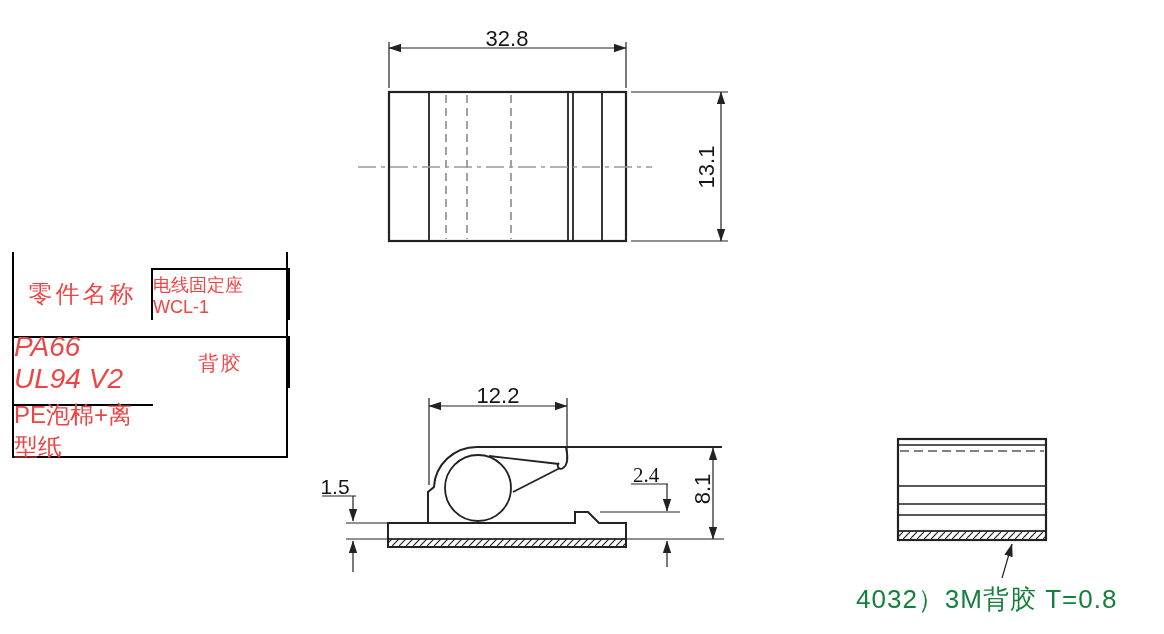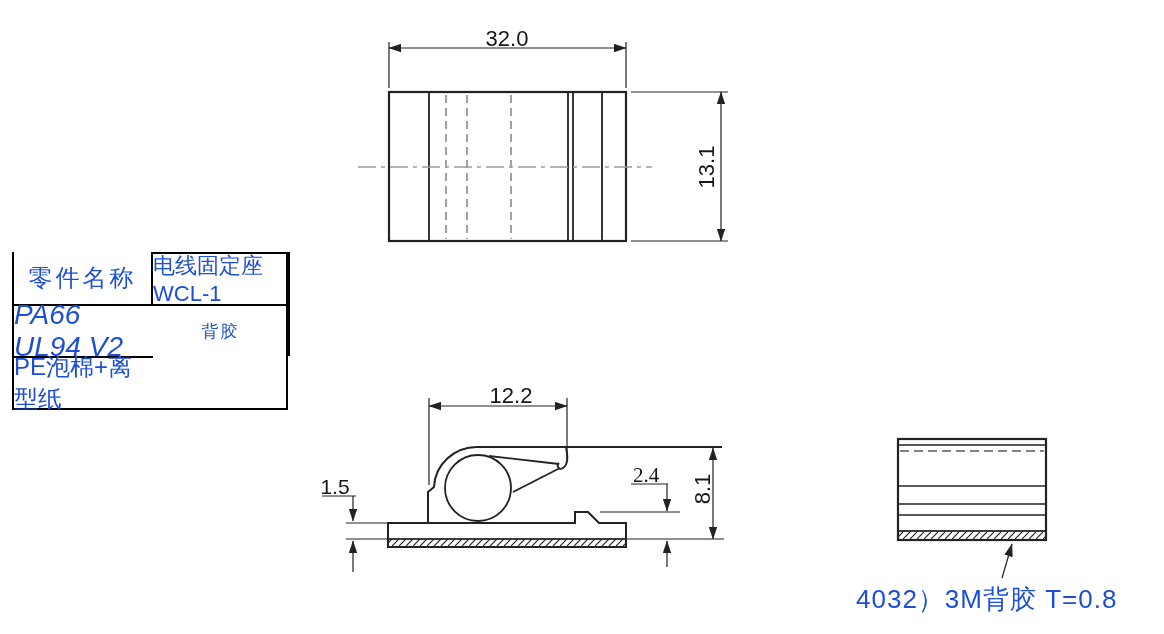--- a/index.html
+++ b/index.html
@@ -10,47 +10,48 @@
   svg.art { position:absolute; left:0; top:0; }
 
   
   .dim-label {
     position:absolute; text-align:center; color:#161616;
     font:22px "Liberation Sans", sans-serif; white-space:nowrap;
   }
   .dim-small { font-size:21px; }
   .rot90 { transform:rotate(-90deg); transform-origin:center center; }
   .note-label {
-    position:absolute; color:#1d4ed8; white-space:nowrap;
+    position:absolute; color:#15803d; white-space:nowrap;
     font:26px "Liberation Sans", sans-serif; letter-spacing:1px;
   }
 
   
   .parts-table { position:absolute; left:12px; top:252px; width:276px; }
   .pt-title {
     box-sizing:border-box; height:33px; background:#8e8e8e;
     border:2px solid #000; border-bottom:2px solid #000;
     color:#ffffff; font:bold 23px/29px "Liberation Sans", sans-serif;
     text-align:center; letter-spacing:4px;
   }
   .pt-grid {
     display:grid; grid-template-columns:139px 137px;
     border:2px solid #000; border-top:none; background:#fff;
   }
   .pt-cell {
     box-sizing:border-box; height:52px; display:flex;
-    align-items:center; justify-content:center; color:#1d4ed8;
+    align-items:center; justify-content:center; color:#ef4444;
     border-top:2px solid #000;
+    margin-top:16px;
   }
   .pt-cell.first-row { border-top:none; }
   .pt-cell.col1 { border-right:2px solid #000; }
   .pt-serif { font-family:"Liberation Serif", serif; font-size:24px; letter-spacing:3px; }
-  .pt-sans-sm { font-size:22px; }
+  .pt-sans-sm { font-size:18px; }
   .pt-sans-md { font-size:28px;font-style:italic; }
-  .pt-sans-sp { font-size:17px; letter-spacing:2px; }
+  .pt-sans-sp { font-size:20px; letter-spacing:2px; }
   .pt-sans-mat { font-size:24px; }
 </style>
 </head>
 <body>
 
 <div class="canvas">
 
   <svg class="art" width="1164" height="634" viewBox="0 0 1164 634">
     <defs>
       <marker id="arr" viewBox="0 0 12 8" refX="11.5" refY="4" markerWidth="13" markerHeight="9" orient="auto-start-reverse" markerUnits="userSpaceOnUse">
@@ -126,23 +127,23 @@
       <line x1="898" y1="504" x2="1046" y2="504" stroke-width="1.6"></line>
       <line x1="898" y1="515" x2="1046" y2="515" stroke-width="1.6"></line>
       <rect x="898" y="531" width="148" height="9" fill="url(#hatch)" stroke-width="1"></rect>
       <line x1="898" y1="531" x2="1046" y2="531" stroke-width="1.6"></line>
     </g>
     <g>
       <line x1="1002" y1="578" x2="1012" y2="544" stroke="#222" stroke-width="1.2" marker-end="url(#arr)"></line>
     </g>
   </svg>
 
-  <div class="dim-label" style="left:467px; top:26px; width:80px;">32.0</div>
+  <div class="dim-label" style="left:467px; top:26px; width:80px;">32.8</div>
   <div class="dim-label rot90" style="left:666px; top:155px; width:80px; height:24px;">13.1</div>
-  <div class="dim-label" style="left:471px; top:383px; width:80px;">12.2</div>
+  <div class="dim-label" style="left:458px; top:383px; width:80px;">12.2</div>
   <div class="dim-label dim-small" style="left:313px; top:475px; width:44px;text-align:center;">1.5</div>
   <div class="dim-label dim-small" style="left:624px; top:463px; width:44px;font-family:Liberation Serif, serif;">2.4</div>
   <div class="dim-label rot90" style="left:662px; top:477px; width:80px; height:24px;">8.1</div>
 
   <div class="note-label" style="left:856px; top:582px;">4032）3M背胶 T=0.8</div>
 
   <div class="parts-table">
     <div class="pt-grid">
       <div class="pt-cell col1 first-row pt-serif">零件名称</div>
       <div class="pt-cell col1 pt-sans-sm">电线固定座WCL-1</div>

